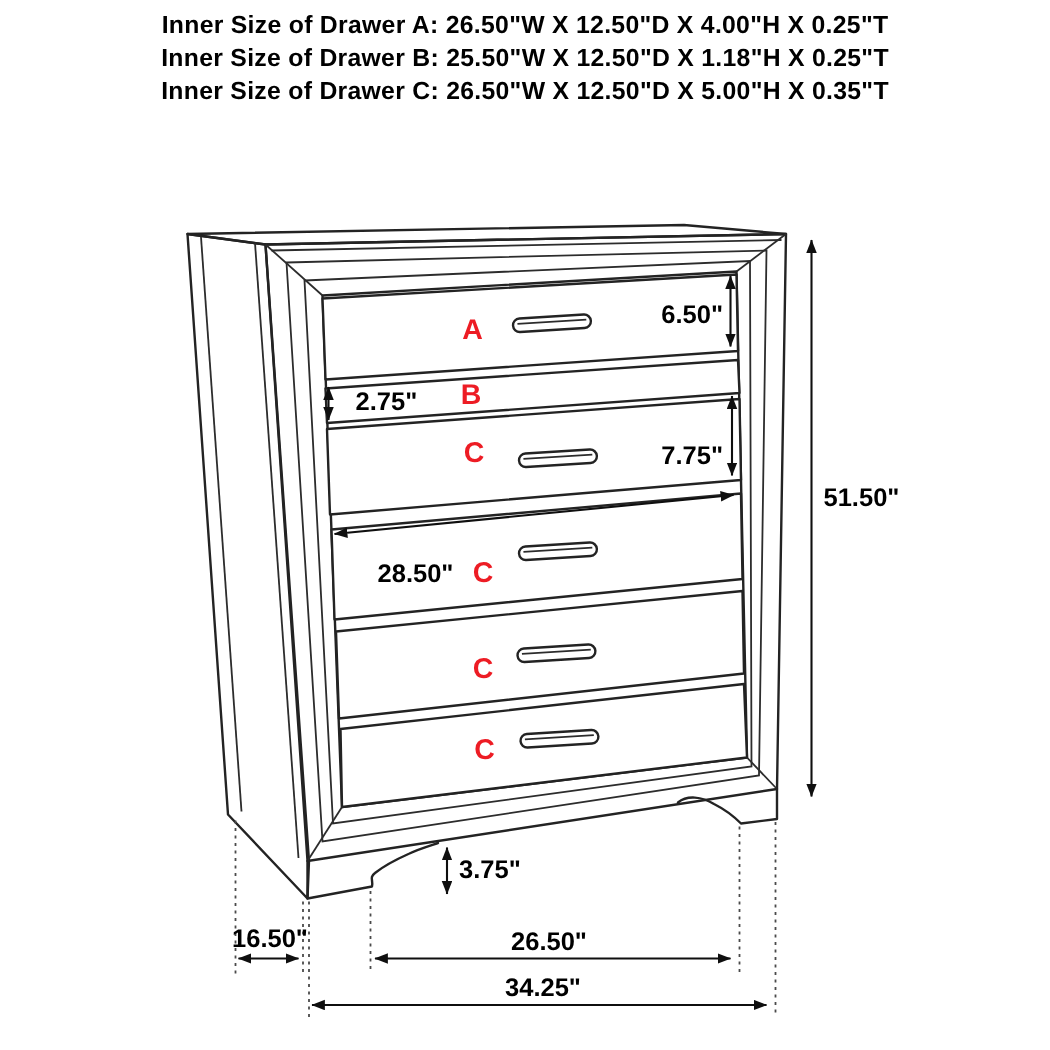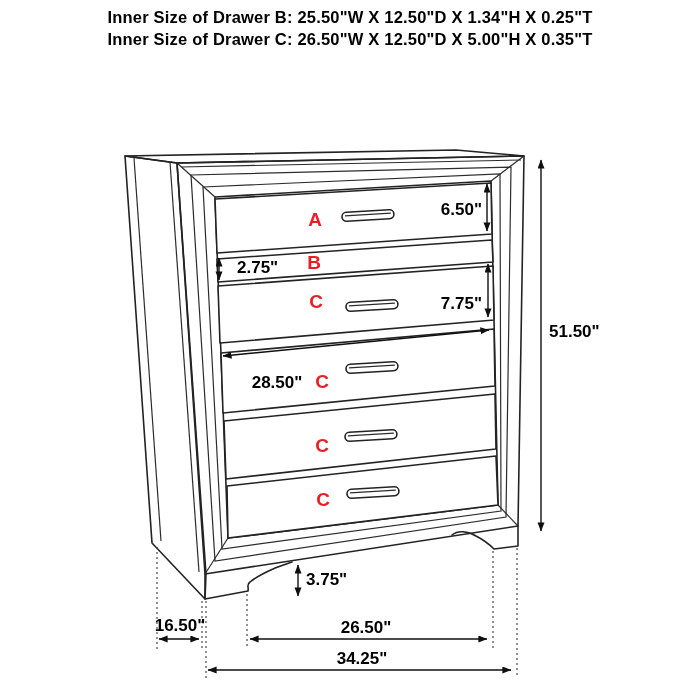--- a/index.html
+++ b/index.html
@@ -19,21 +19,22 @@
   .ext{stroke:#4a4a4a;stroke-width:1.2;fill:none;stroke-dasharray:2 3;}
   .dim-label{font-size:17px;font-weight:bold;fill:#000;}
   .red-label{font-size:19px;font-weight:bold;text-anchor:middle;}
 </style>
 </head>
 <body>
 
 <div class="stage">
 
   <div class="title-block">
-    <div>Inner Size of Drawer B: 25.50"W X 12.50"D X 1.34"H X 0.25"T</div>
+    <div>Inner Size of Drawer A: 26.50"W X 12.50"D X 4.00"H X 0.25"T</div>
+    <div>Inner Size of Drawer B: 25.50"W X 12.50"D X 1.18"H X 0.25"T</div>
     <div>Inner Size of Drawer C: 26.50"W X 12.50"D X 5.00"H X 0.35"T</div>
   </div>
 
   <svg width="700" height="700" viewBox="0 0 700 700">
     <defs>
       <marker id="arr" markerWidth="10" markerHeight="8" refX="8.6" refY="3.5" orient="auto-start-reverse" markerUnits="userSpaceOnUse">
         <path d="M0,0 L9,3.5 L0,7 Z" fill="#0f0f0f"></path>
       </marker>
       <pattern id="speckle" width="18" height="13" patternUnits="userSpaceOnUse">
         <rect width="18" height="13" fill="#ffffff"></rect>

